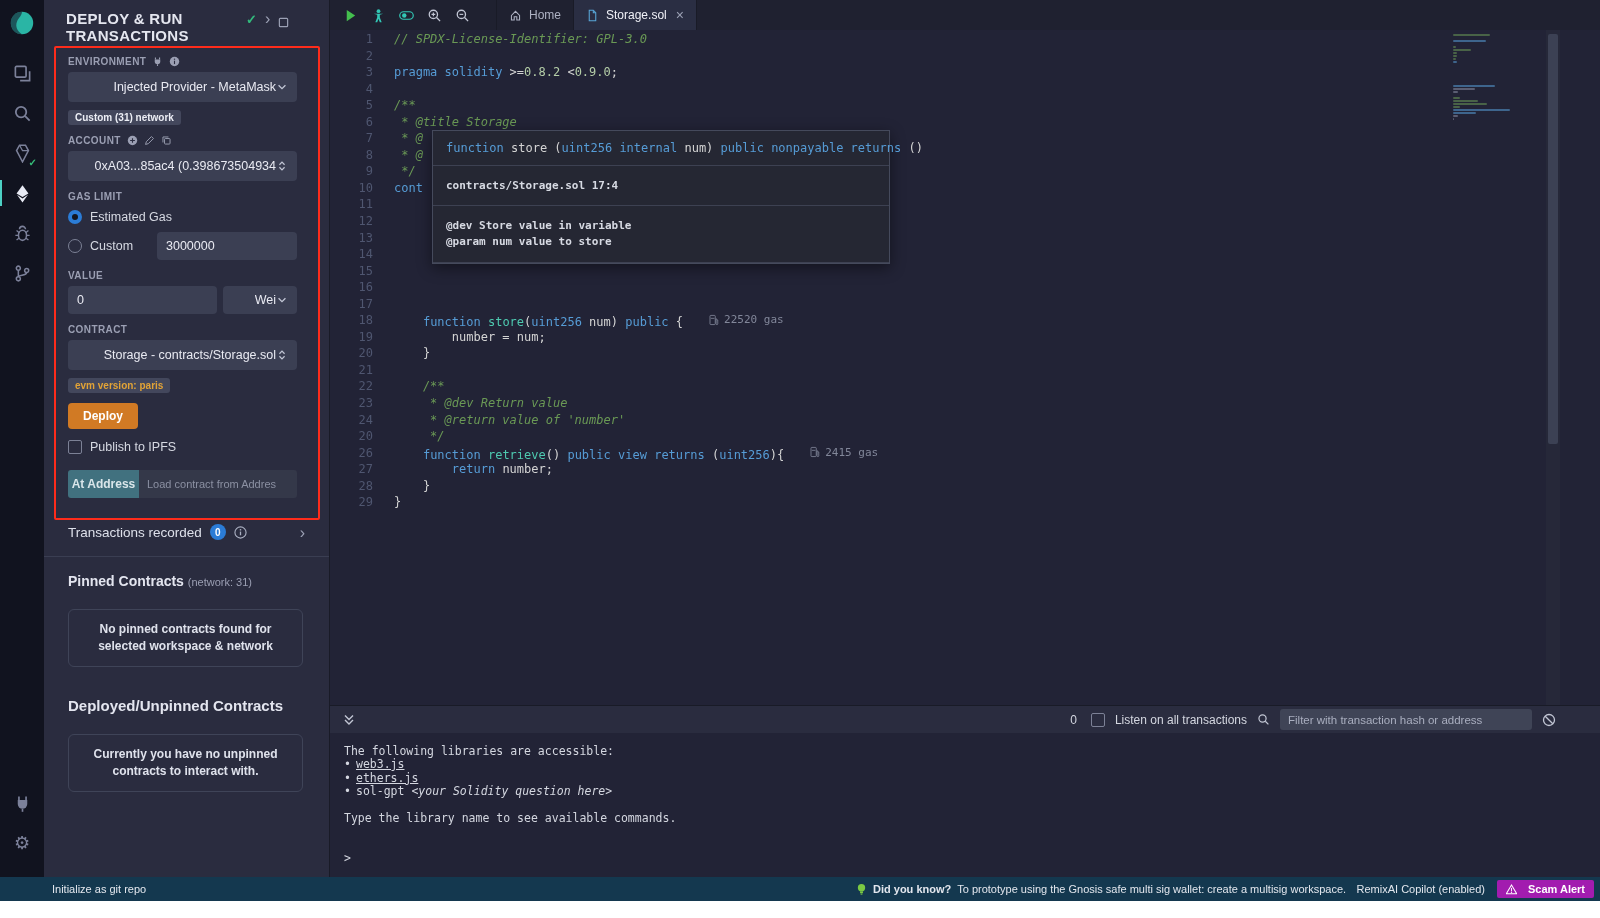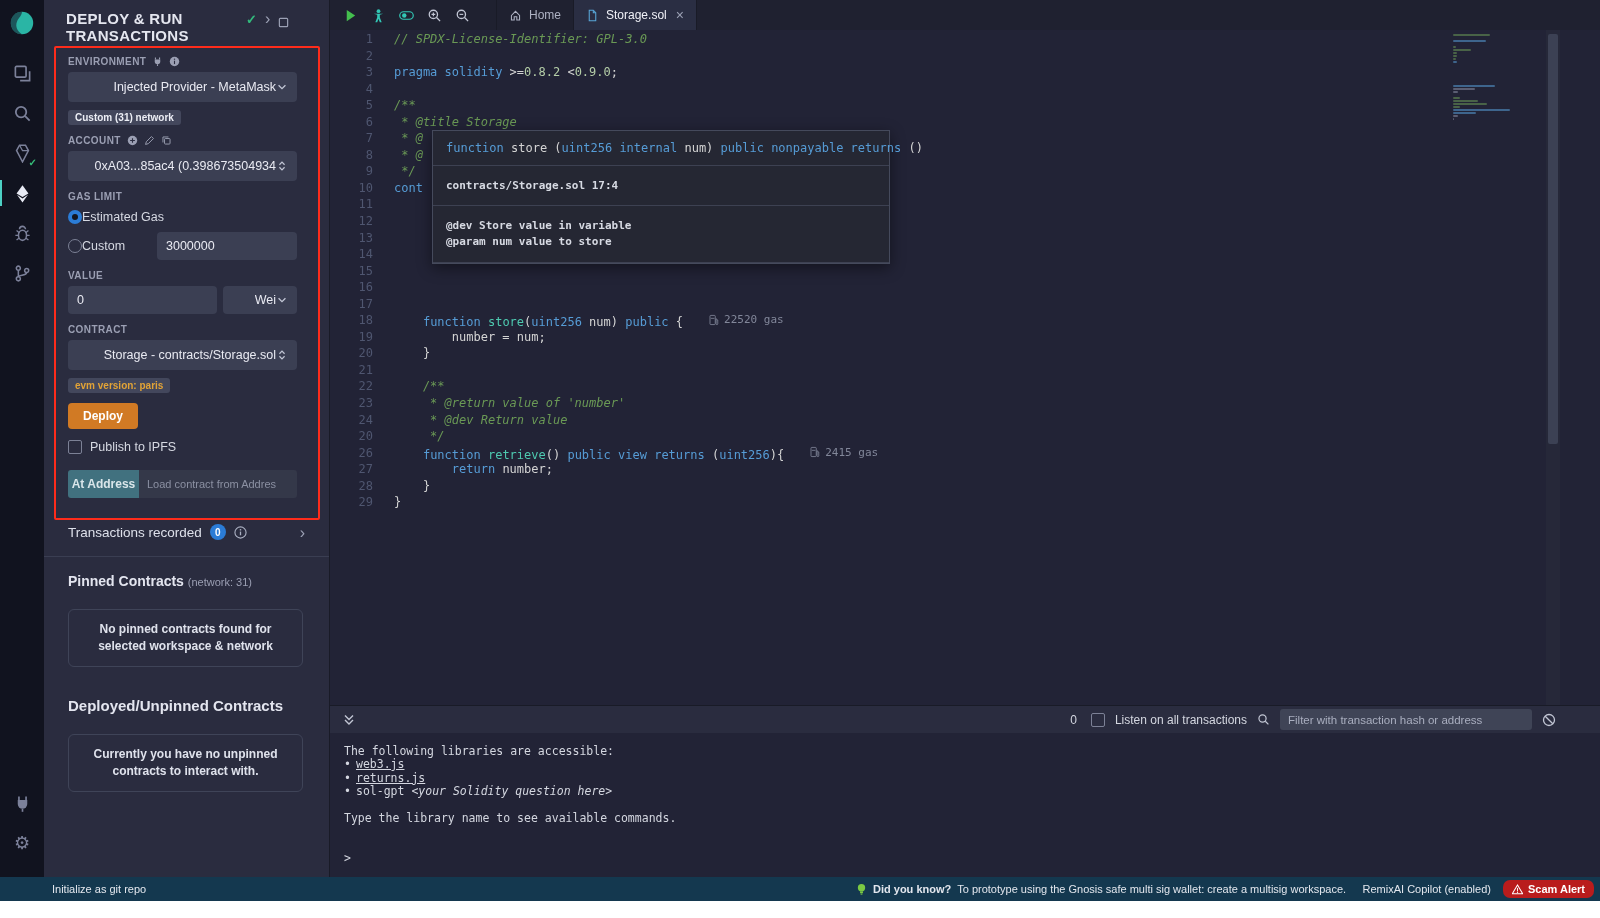--- a/index.html
+++ b/index.html
@@ -28,21 +28,21 @@
   .sp-win svg { width:11px; height:11px; }
   .sp-form { padding:0 32px 0 24px; position:relative; }
   .sp-label { display:flex; align-items:center; gap:6px; font-size:10px; font-weight:700; letter-spacing:.4px; color:#9b9fb3; margin-top:10px; margin-bottom:5px; }
   .sp-label svg { width:11px; height:11px; color:#9b9fb3; }
   .sp-select { height:30px; background:#3b3f53; border-radius:4px; display:flex; align-items:center; justify-content:flex-end; padding:0 9px; color:#e9eaf2; font-size:12.5px; cursor:pointer; }
   .sp-select svg { width:12px; height:12px; color:#c3c7d6; flex:none; }
   .sp-select span { white-space:nowrap; overflow:hidden; text-overflow:ellipsis; }
   .sp-chip { display:inline-block; margin-top:8px; background:#43475c; border-radius:3px; padding:2px 7px; font-size:10px; font-weight:700; color:#eceef5; }
   .sp-chip.evm { color:#e2a336; }
   .sp-row { display:flex; align-items:center; gap:6px; margin-top:5px; }
-  .radio-row { display:flex; align-items:center; margin-top:8px; font-size:12.5px; color:#d6d9e2; }
+  .radio-row { display:flex; align-items:center; gap:8px; margin-top:8px; font-size:12.5px; color:#d6d9e2; }
   .radio { width:14px; height:14px; border-radius:50%; border:1px solid #7c8196; flex:none; cursor:pointer; }
   .radio.on { border:4px solid #2b7cd6; background:#14161f; }
   .sp-input { background:#3b3f53; border-radius:4px; height:28px; display:flex; align-items:center; padding:0 9px; }
   .sp-input input { background:transparent; border:none; outline:none; color:#e9eaf2; font-size:12.5px; width:100%; font-family:"Liberation Sans",sans-serif; }
   .sp-input.gas { width:140px; margin-left:auto; }
   .grow { flex:1; }
   .unit { width:74px; height:28px; }
   .deploy-btn { margin-top:10px; background:#d17a24; color:#fff; border:none; border-radius:4px; font-size:12px; font-weight:700; padding:6px 15px; cursor:pointer; font-family:"Liberation Sans",sans-serif; }
   .cb { width:14px; height:14px; border:1px solid #7c8196; border-radius:2px; flex:none; cursor:pointer; background:transparent; }
   .pub-row { display:flex; align-items:center; gap:8px; margin-top:11px; font-size:12.5px; color:#d6d9e2; }
@@ -111,21 +111,21 @@
   .term-link { text-decoration:underline; cursor:pointer; }
   .term-italic { font-style:italic; }
 
   
   .statusbar { position:absolute; left:0; top:877px; width:1600px; height:24px; background:#14384f; display:flex; align-items:center; font-size:11px; color:#e3e7ee; }
   .sb-left { position:absolute; left:8px; cursor:pointer;margin-left:44px; }
   .sb-tip { position:absolute; left:856px; top:0; height:24px; display:flex; align-items:center; gap:6px; }
   .sb-tip b { font-weight:700; }
   .sb-tip svg { width:11px; height:13px; }
   .sb-right { position:absolute; right:6px; top:0; height:24px; display:flex; align-items:center; gap:12px; }
-  .scam { display:flex; align-items:center; gap:5px; background:#b91c1c; color:#fff; font-weight:700; padding:3px 9px; border-radius:7px; cursor:pointer; }
+  .scam { display:flex; align-items:center; gap:11px; background:#a21caf; color:#fff; font-weight:700; padding:3px 9px; border-radius:2px; cursor:pointer; }
   .scam svg { width:11px; height:11px; }
   .bottom-strip { position:absolute; left:0; top:901px; width:1600px; height:17px; background:#ffffff; }
 </style>
 </head>
 <body>
 
 <div class="app">
 
   <nav class="iconbar">
     <div class="logo">
@@ -427,22 +427,22 @@
           <div class="cl"></div>
           <div class="cl"><span class="tok-fg">    </span><span class="tok-kw">function</span><span class="tok-fn"> store</span><span class="tok-fg">(</span><span class="tok-kw">uint256</span><span class="tok-fg"> num) </span><span class="tok-kw">public</span><span class="tok-fg"> {</span><span class="gas-deco"><svg viewBox="0 0 12 14">
                 <rect x="1.2" y="1.5" width="6.3" height="11" rx="1" fill="none" stroke="currentColor"></rect>
                 <path d="M8.5 5.5l2 1.5v4.5a1 1 0 0 1-2 0z" fill="none" stroke="currentColor"></path>
                 <line x1="2.2" y1="5" x2="6.5" y2="5" stroke="currentColor"></line>
               </svg><span>22520 gas</span></span></div>
           <div class="cl"><span class="tok-fg">        number = num;</span></div>
           <div class="cl"><span class="tok-fg">    }</span></div>
           <div class="cl"></div>
           <div class="cl"><span class="tok-cmt">    /**</span></div>
+          <div class="cl"><span class="tok-cmt">     * @dev Return value</span></div>
           <div class="cl"><span class="tok-cmt">     * @return value of 'number'</span></div>
-          <div class="cl"><span class="tok-cmt">     * @dev Return value</span></div>
           <div class="cl"><span class="tok-cmt">     */</span></div>
           <div class="cl"><span class="tok-fg">    </span><span class="tok-kw">function</span><span class="tok-fn"> retrieve</span><span class="tok-fg">() </span><span class="tok-kw">public</span><span class="tok-fg"> </span><span class="tok-kw">view</span><span class="tok-fg"> </span><span class="tok-kw">returns</span><span class="tok-fg"> (</span><span class="tok-kw">uint256</span><span class="tok-fg">){</span><span class="gas-deco"><svg viewBox="0 0 12 14">
                 <rect x="1.2" y="1.5" width="6.3" height="11" rx="1" fill="none" stroke="currentColor"></rect>
                 <path d="M8.5 5.5l2 1.5v4.5a1 1 0 0 1-2 0z" fill="none" stroke="currentColor"></path>
                 <line x1="2.2" y1="5" x2="6.5" y2="5" stroke="currentColor"></line>
               </svg><span>2415 gas</span></span></div>
           <div class="cl"><span class="tok-fg">        </span><span class="tok-kw">return</span><span class="tok-fg"> number;</span></div>
           <div class="cl"><span class="tok-fg">    }</span></div>
           <div class="cl"><span class="tok-fg">}</span></div>
         </div>
@@ -513,21 +513,21 @@
               <circle cx="7" cy="7" r="5.5" fill="none" stroke="currentColor" stroke-width="1.3"></circle>
               <line x1="3.2" y1="3.2" x2="10.8" y2="10.8" stroke="currentColor" stroke-width="1.3"></line>
             </svg>
           </span>
       </div>
     </div>
     <div class="terminal">
       <div>
           <div class="term-line"><span>The following libraries are accessible:</span></div>
           <div class="term-line"><span class="bullet">•</span><span class="term-link">web3.js</span></div>
-          <div class="term-line"><span class="bullet">•</span><span class="term-link">returns.js</span></div>
+          <div class="term-line"><span class="bullet">•</span><span class="term-link">ethers.js</span></div>
           <div class="term-line"><span class="bullet">•</span><span>sol-gpt </span><span class="term-italic">&lt;your Solidity question here&gt;</span></div>
           <div class="term-line"></div>
           <div class="term-line"><span>Type the library name to see available commands.</span></div>
           <div class="term-line"></div>
           <div class="term-line"></div>
           <div class="term-line"><span>&gt;</span></div>
         </div>
     </div>
   </div>
 

